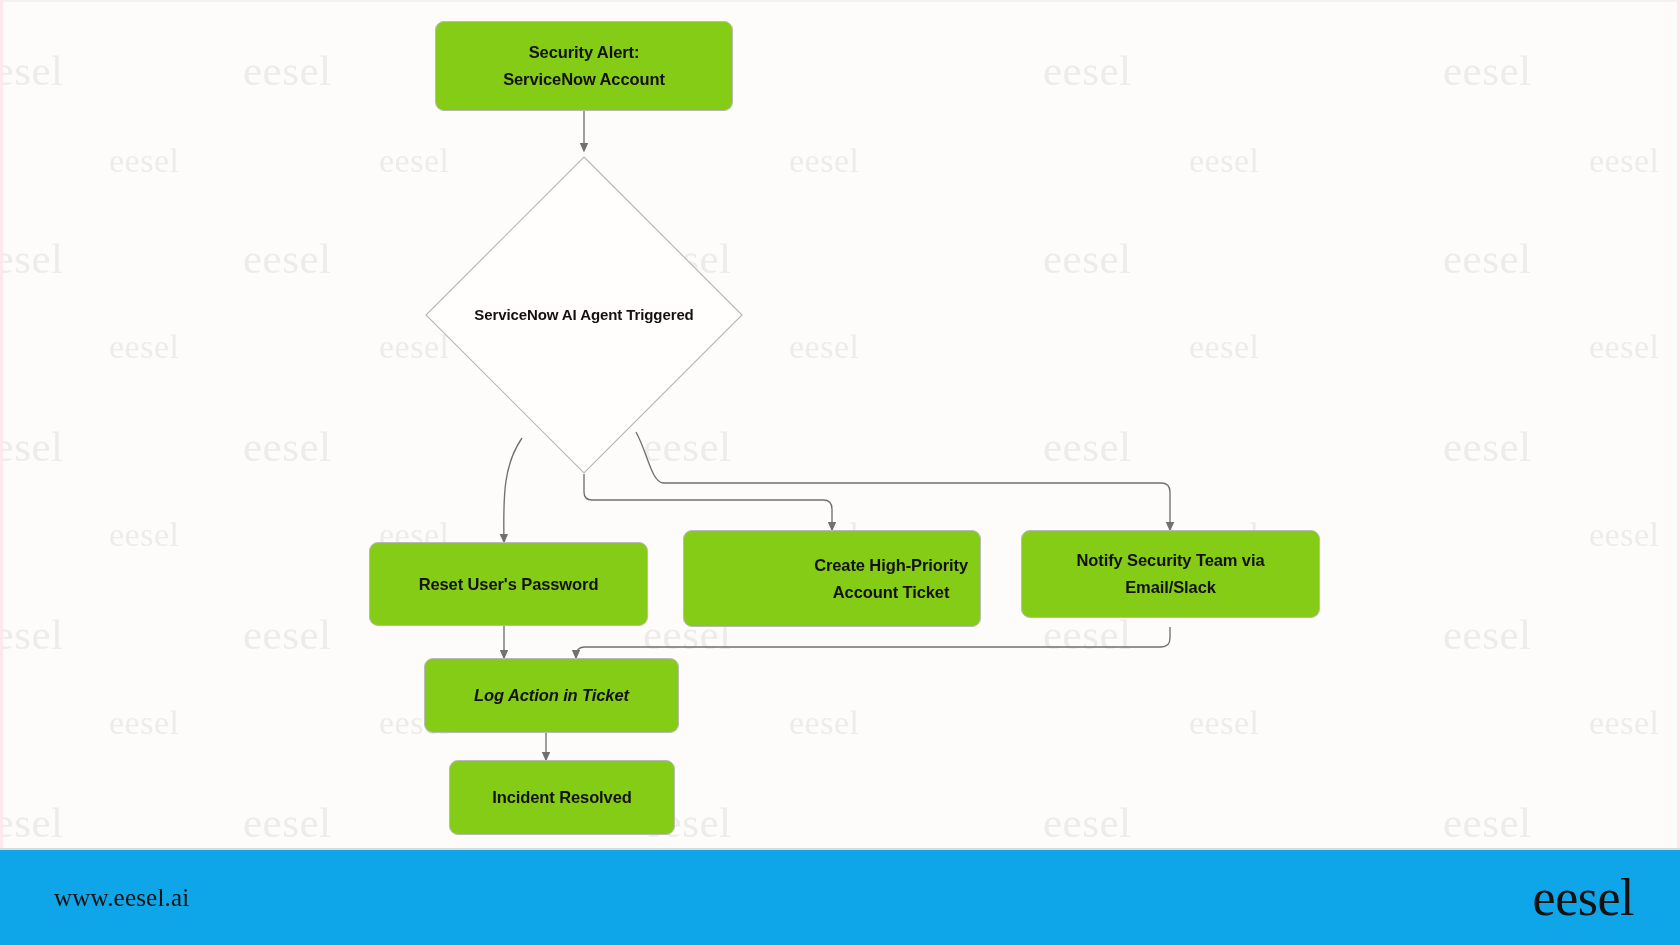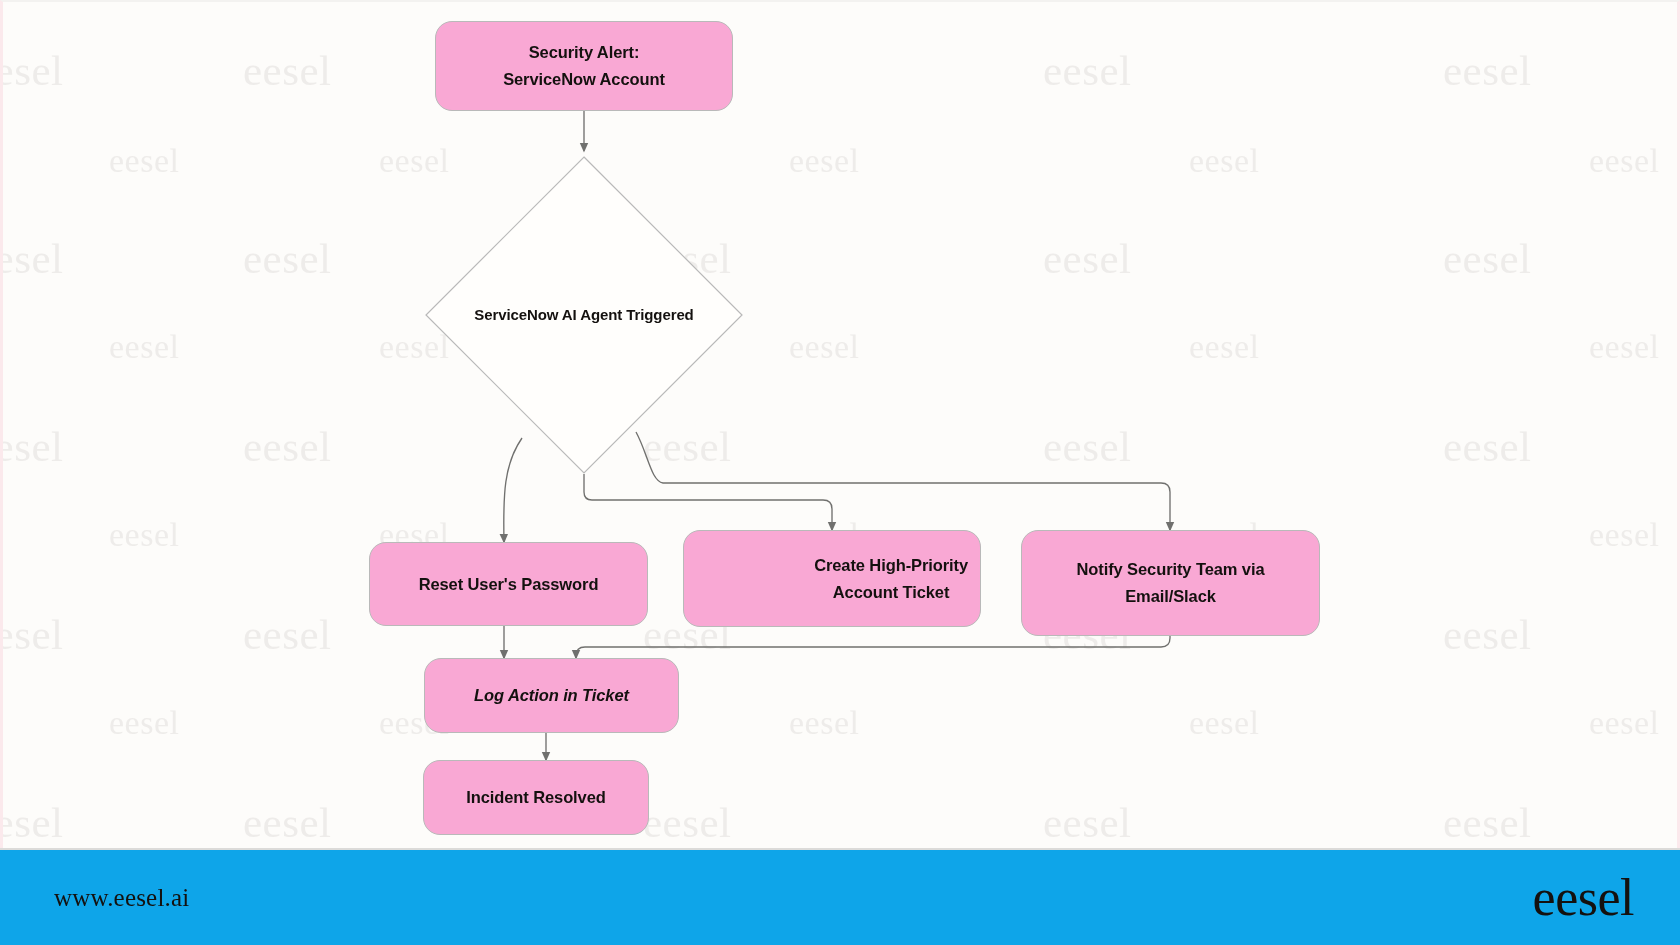--- a/index.html
+++ b/index.html
@@ -66,23 +66,23 @@
 
   
   .node {
     position: absolute;
     z-index: 3;
     box-sizing: border-box;
     display: flex;
     align-items: center;
     justify-content: center;
     text-align: center;
-    background: #f9a8d4;
+    background: #84cc16;
     border: 1px solid #b9b9b9;
-    border-radius: 17px;
+    border-radius: 9px;
     color: #14110f;
     font-family: "Liberation Sans", sans-serif;
     font-weight: bold;
     font-size: 16.5px;
     line-height: 1.62;
     letter-spacing: -0.1px;
     padding: 6px 12px;
   }
   .node span { display: block; }
 
@@ -247,34 +247,34 @@
       </div>
     </div>
 
     <div class="node" style="left:680px; top:528px; width:298px; height:97px;justify-content:flex-end;">
       <div>
         <span>Create High-Priority</span>
         <span>Account Ticket</span>
       </div>
     </div>
 
-    <div class="node" style="left:1018px; top:528px; width:299px; height:106px;">
+    <div class="node" style="left:1018px; top:528px; width:299px; height:88px;">
       <div>
         <span>Notify Security Team via</span>
         <span>Email/Slack</span>
       </div>
     </div>
 
     <div class="node" style="left:421px; top:656px; width:255px; height:75px;font-style:italic;">
       <div>
         <span>Log Action in Ticket</span>
       </div>
     </div>
 
-    <div class="node" style="left:420px; top:758px; width:226px; height:75px;">
+    <div class="node" style="left:446px; top:758px; width:226px; height:75px;">
       <div>
         <span>Incident Resolved</span>
       </div>
     </div>
 
   </div>
 
   <div id="footer">
     <div id="footer-url">www.eesel.ai</div>
     <div id="footer-logo">eesel</div>

